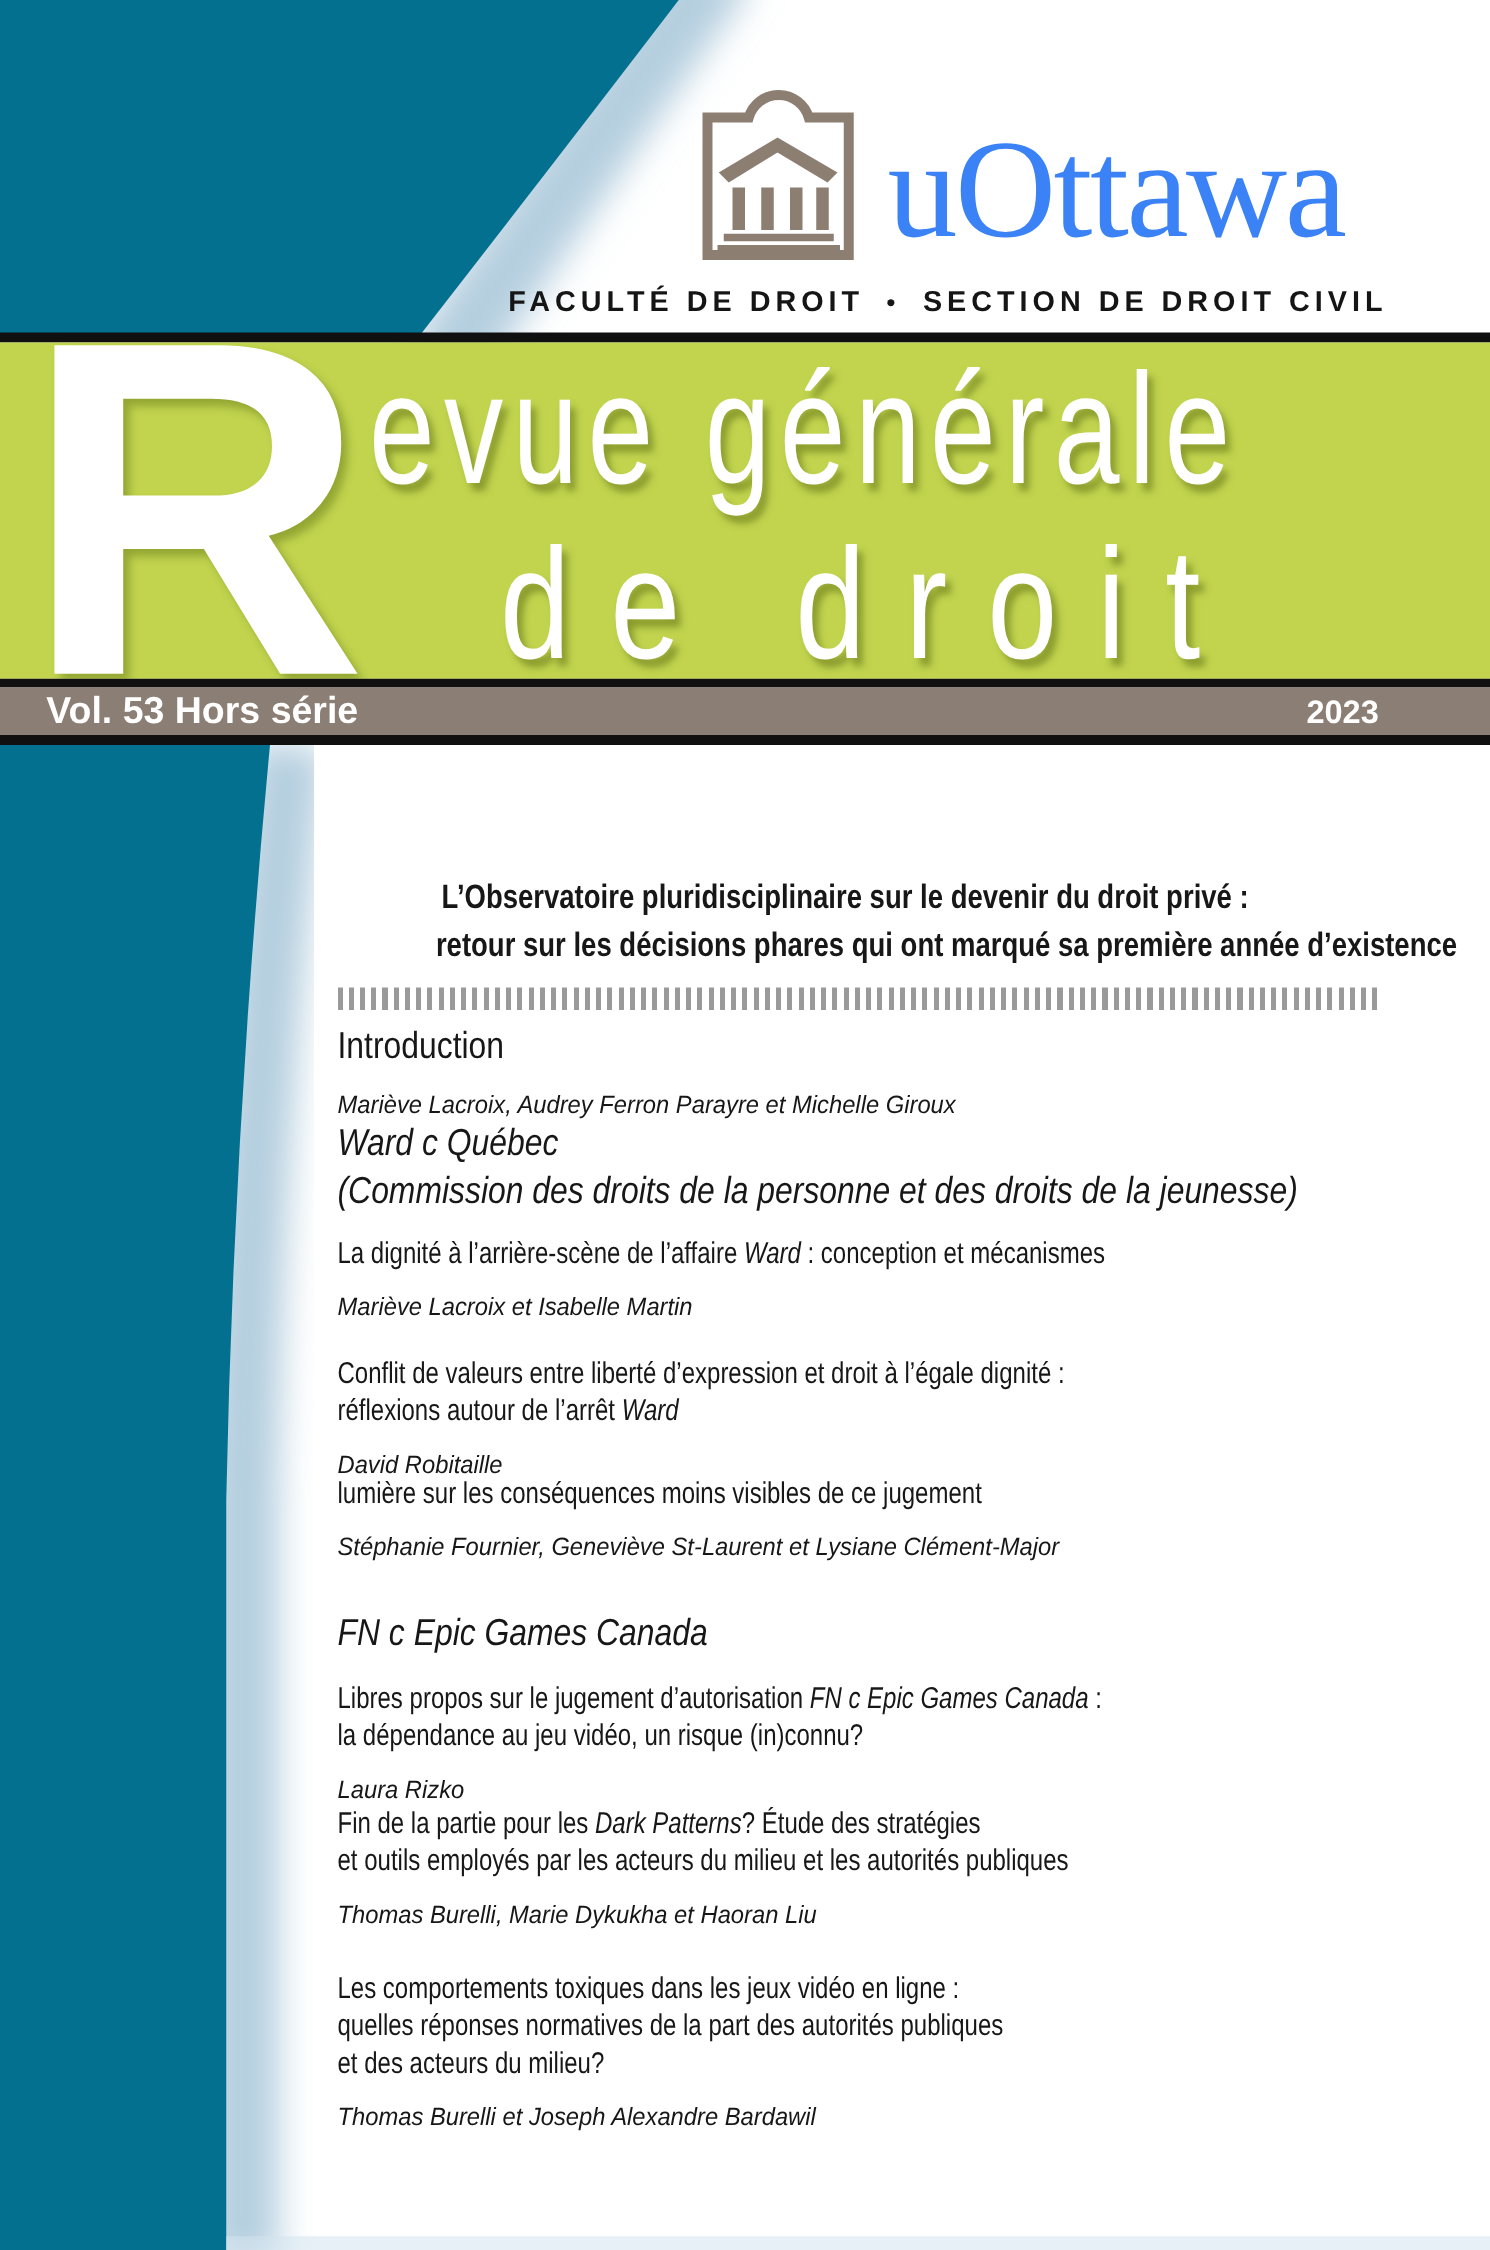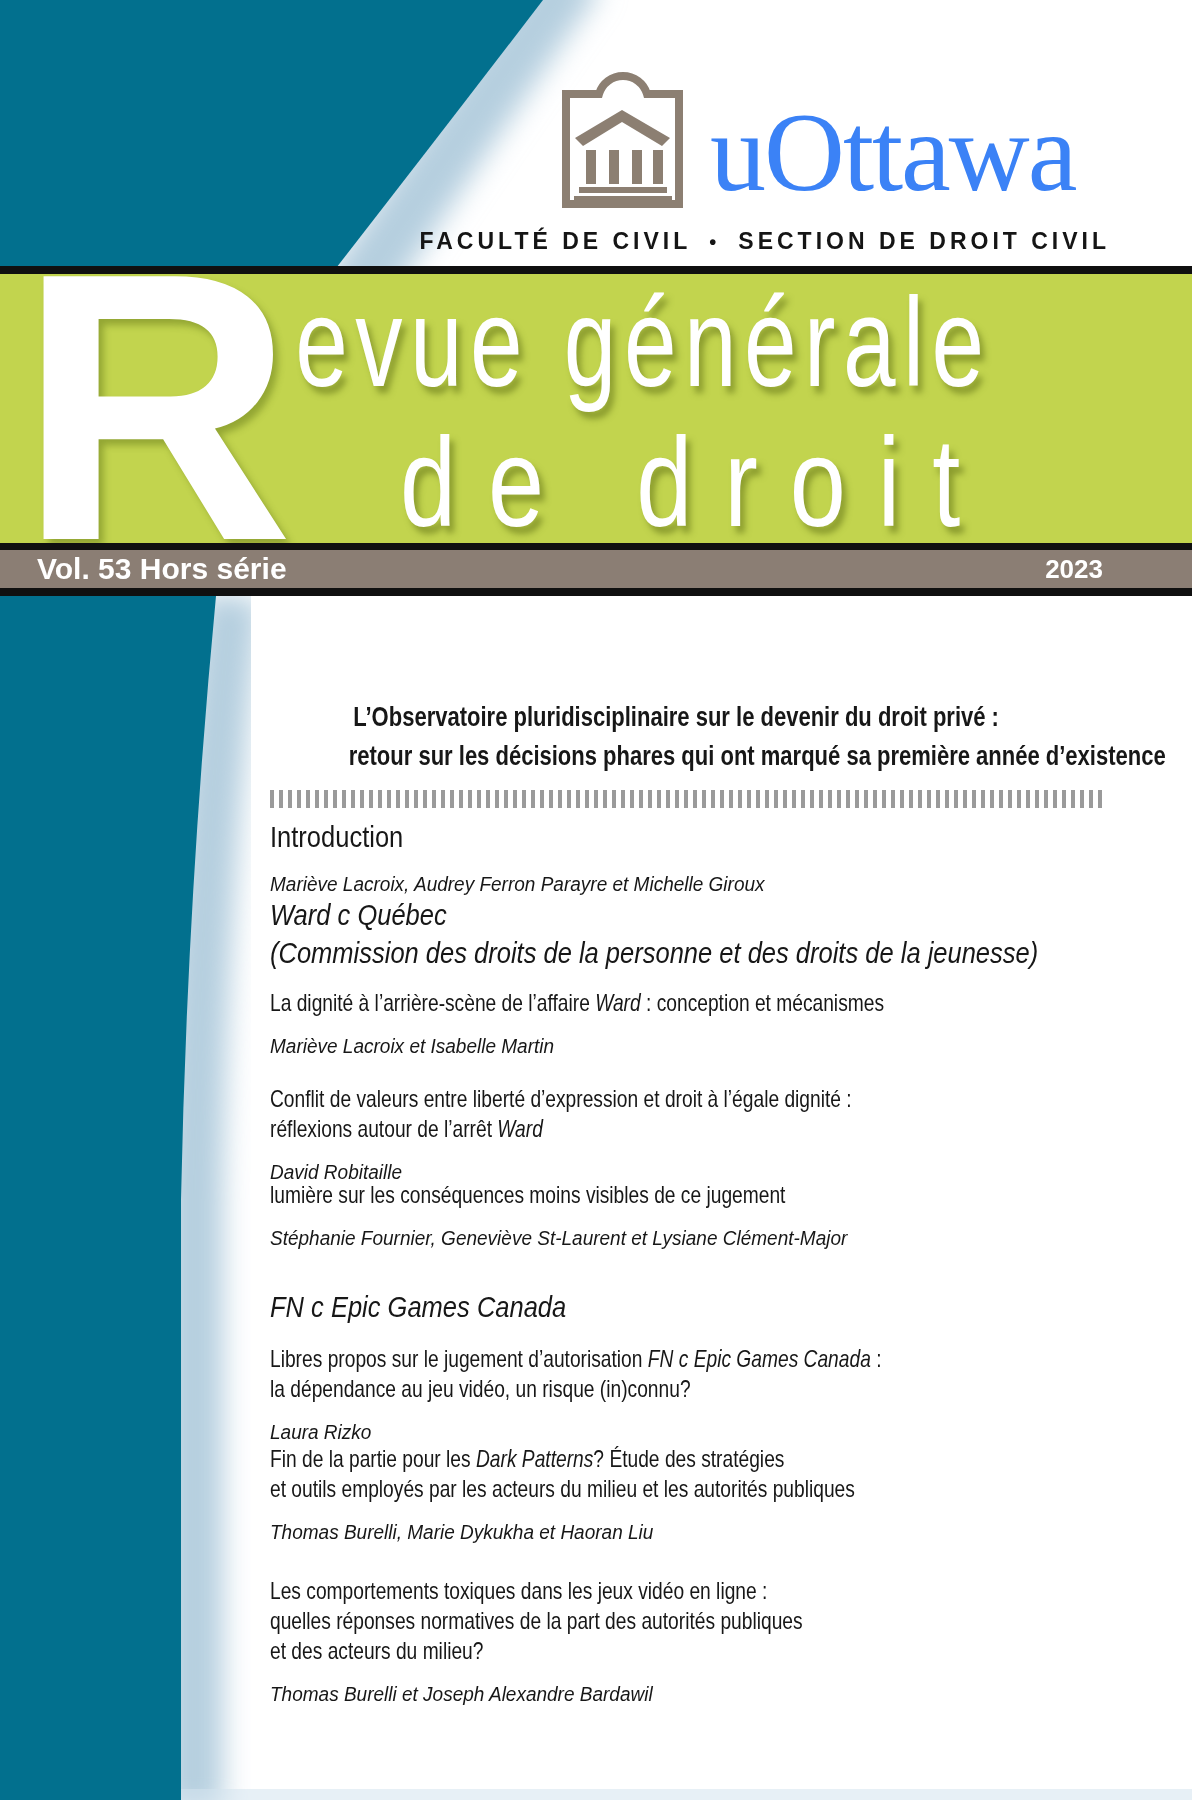--- a/index.html
+++ b/index.html
@@ -84,21 +84,21 @@
       <rect x="34" y="92" width="10" height="34"></rect>
       <rect x="57" y="92" width="10" height="34"></rect>
       <rect x="80" y="92" width="10" height="34"></rect>
       <rect x="101" y="92" width="10" height="34"></rect>
       <rect x="27" y="129" width="88" height="6"></rect>
       <rect x="22" y="138" width="98" height="6"></rect>
     </g>
   </svg>
   <div class="wordmark">uOttawa</div>
   <div class="faculty">
-    <span>FACULTÉ DE CIVIL</span><span class="dot">•</span><span>SECTION DE DROIT CIVIL</span>
+    <span>FACULTÉ DE DROIT</span><span class="dot">•</span><span>SECTION DE DROIT CIVIL</span>
   </div>
 
   <div class="border b1"></div>
   <div class="banner">
     <span class="bigR">R</span>
     <span class="bl bl1"><span>evue générale</span></span>
     <span class="bl bl2"><span>de droit</span></span>
   </div>
   <div class="border b2"></div>
   <div class="volbar">

